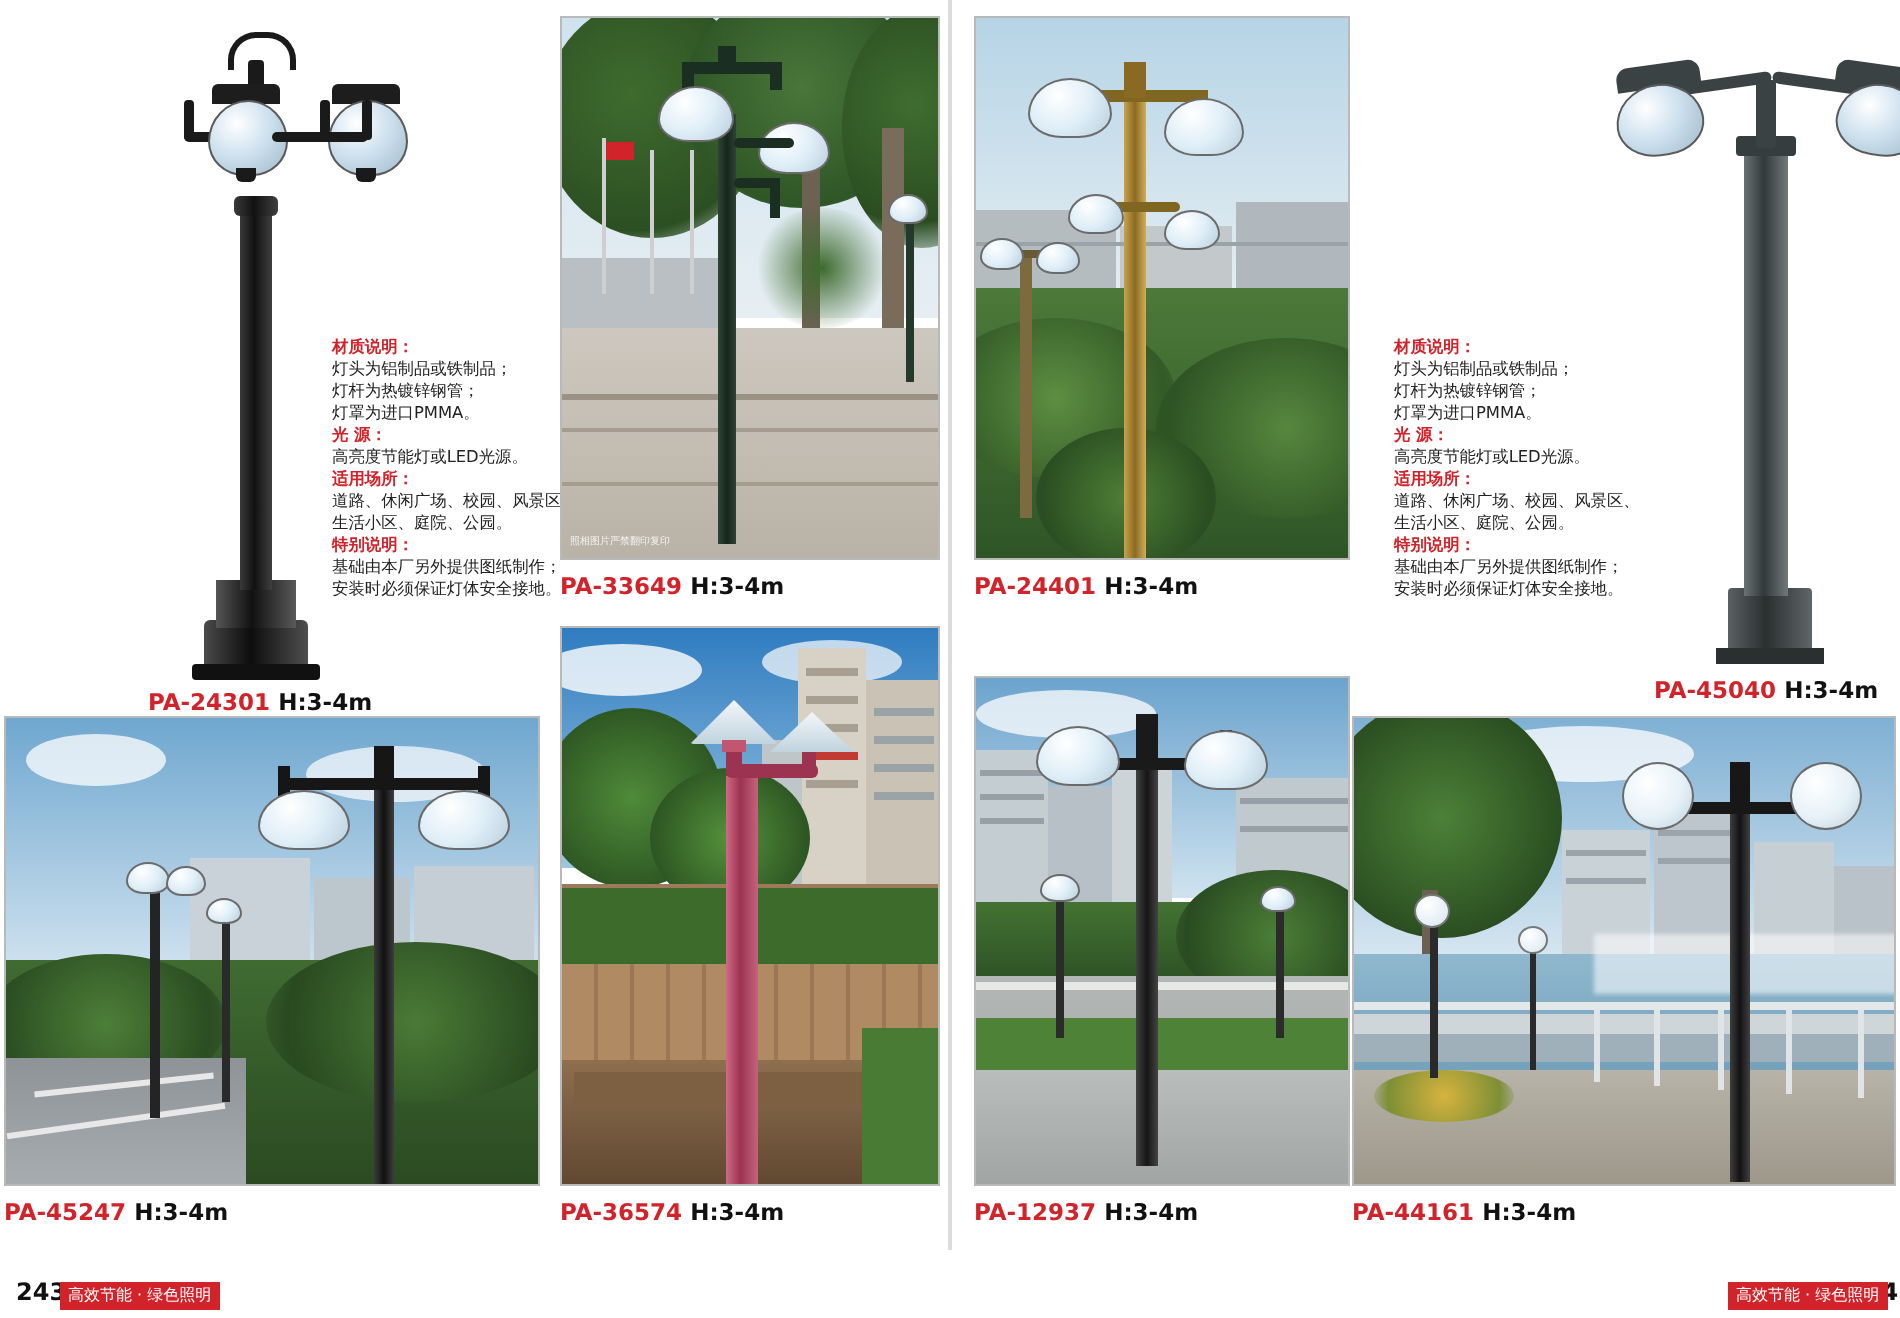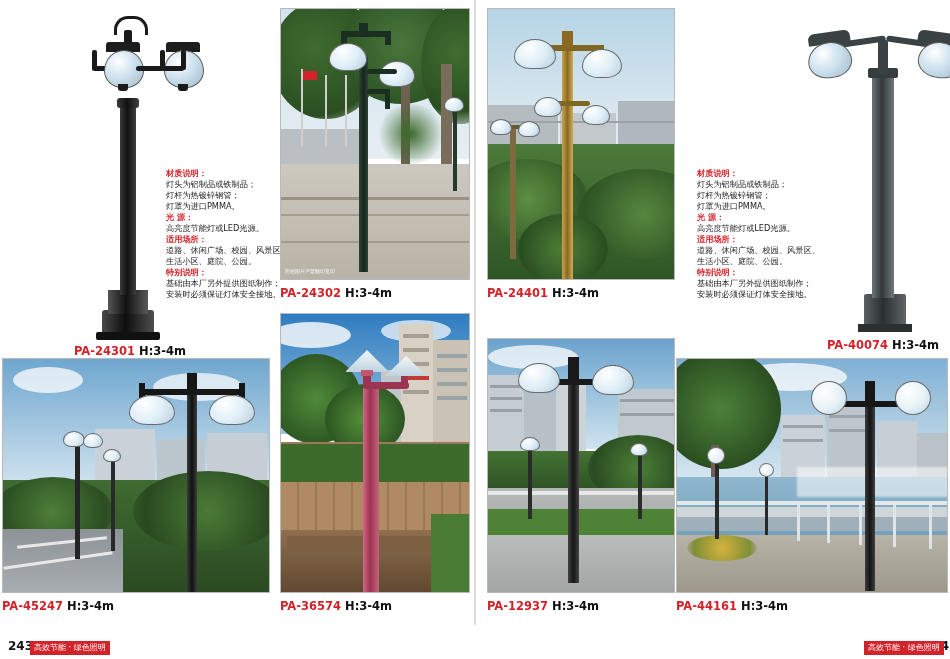--- a/index.html
+++ b/index.html
@@ -126,21 +126,21 @@
      <div class="glass2" style="left:98px;top:52px;width:34px;height:24px;"></div>
      <div class="rect" style="left:86px;top:60px;width:30px;height:5px;background:#1b2e22;border-radius:3px;"></div>
      <div class="rect" style="left:86px;top:80px;width:22px;height:5px;background:#1b2e22;border-radius:3px;"></div>
      <div class="rect" style="left:104px;top:80px;width:5px;height:20px;background:#1b2e22;"></div>
 
      <div class="rect" style="left:172px;top:96px;width:4px;height:86px;background:#24392c;"></div>
      <div class="glass2" style="left:163px;top:88px;width:18px;height:13px;"></div>
      <div class="watermark" style="left:4px;bottom:5px;">照相图片严禁翻印复印</div>
   </div>
   <div class="cap" style="left:280px;top:286px;">
-    <span>PA-24302</span>
+    <span>PA-33649</span>
     <span class="h">H:3-4m</span>
   </div>
 
   <div class="photo" style="left:487px;top:8px;width:188px;height:272px;">
      <div class="sky" style="height:135px;background:linear-gradient(#b6d4e6,#e3edf2);"></div>
 
      <div class="rect" style="left:0;top:96px;width:70px;height:44px;background:#b5bcc0;"></div>
      <div class="rect" style="left:72px;top:104px;width:56px;height:36px;background:#c3c9cb;"></div>
      <div class="rect" style="left:130px;top:92px;width:58px;height:48px;background:#b0b8bd;"></div>
      <div class="rect" style="left:0;top:112px;width:188px;height:2px;background:#9aa3a8;"></div>
@@ -196,21 +196,21 @@
      <div class="arm" style="left:96px;top:30px;width:66px;height:6px;background:#3a4243;border-radius:3px;transform:rotate(8deg);"></div>
      <div class="arm" style="left:88px;top:30px;width:10px;height:34px;background:#3a4243;"></div>
 
      <div class="rect" style="left:18px;top:22px;width:42px;height:12px;background:#3a4243;border-radius:6px 6px 0 0;transform:rotate(-8deg);"></div>
      <div class="lamp-glass" style="left:18px;top:32px;width:42px;height:34px;transform:rotate(-8deg);"></div>
 
      <div class="rect" style="left:128px;top:22px;width:42px;height:12px;background:#3a4243;border-radius:6px 6px 0 0;transform:rotate(8deg);"></div>
      <div class="lamp-glass" style="left:128px;top:32px;width:42px;height:34px;transform:rotate(8deg);"></div>
   </div>
   <div class="cap" style="left:827px;top:338px;">
-    <span>PA-40074</span>
+    <span>PA-45040</span>
     <span class="h">H:3-4m</span>
   </div>
 
   <div class="photo" style="left:2px;top:358px;width:268px;height:235px;">
      <div class="sky" style="height:125px;background:linear-gradient(#6fa7cf,#cfe2ef);"></div>
      <div class="blob" style="left:10px;top:8px;width:70px;height:26px;background:rgba(255,255,255,.75);"></div>
      <div class="blob" style="left:150px;top:14px;width:90px;height:28px;background:rgba(255,255,255,.7);"></div>
 
      <div class="rect" style="left:92px;top:70px;width:60px;height:58px;background:#c8d2d8;"></div>
      <div class="rect" style="left:154px;top:80px;width:48px;height:48px;background:#bcc7cd;"></div>

